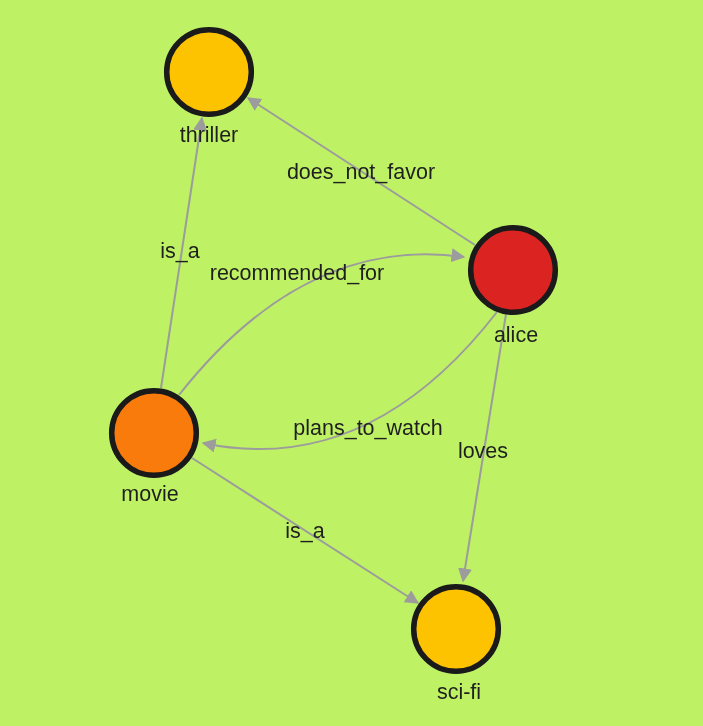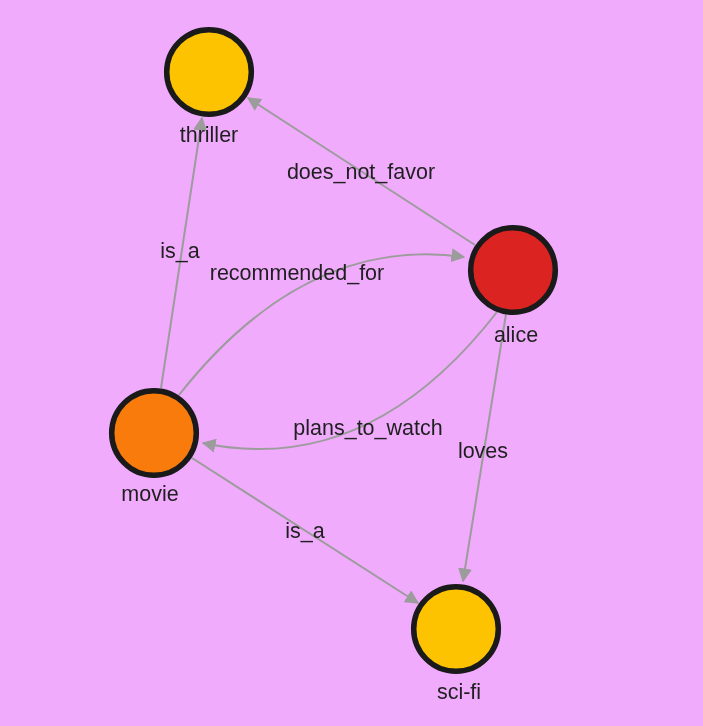--- a/index.html
+++ b/index.html
@@ -5,21 +5,21 @@
   html, body {
     margin: 0;
     padding: 0;
     background: #ffffff;
     font-family: "Liberation Sans", sans-serif;
   }
   .canvas-wrap {
     width: 703px;
     height: 726px;
     position: relative;
-    background: #f0abfc;
+    background: #bef264;
     overflow: hidden;
   }
   svg { display: block; }
   .edge {
     fill: none;
     stroke: #9c9c9c;
     stroke-width: 2;
   }
   .arrowhead { fill: #9c9c9c; }
   .node {

